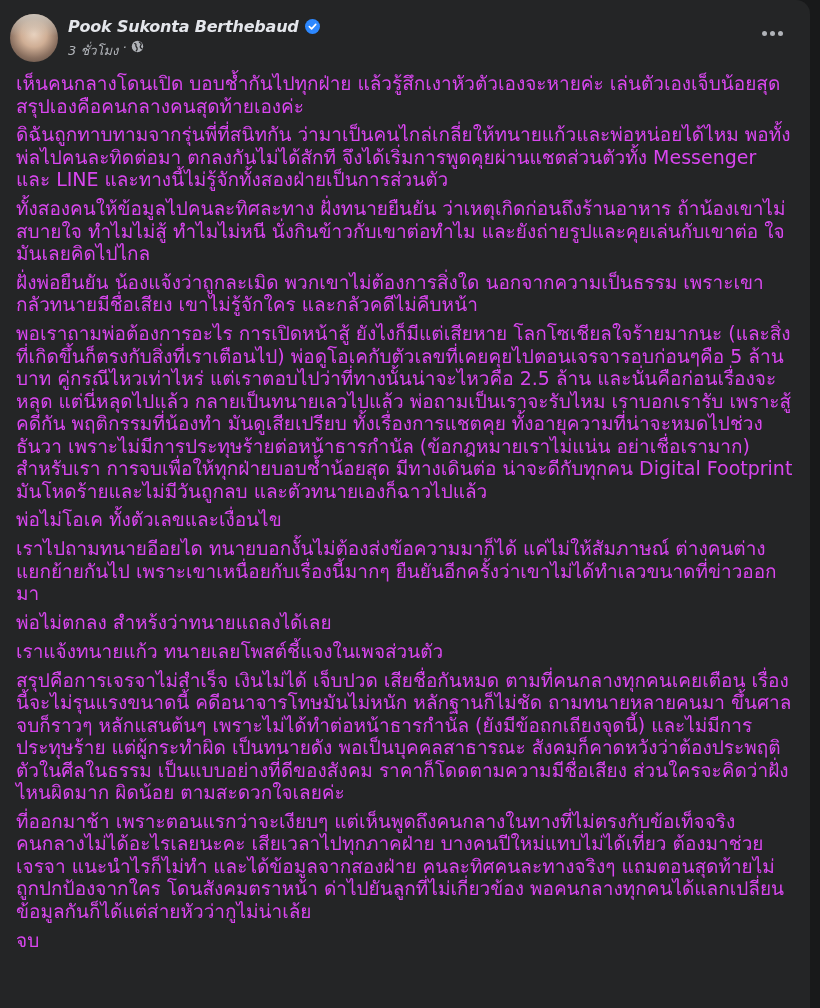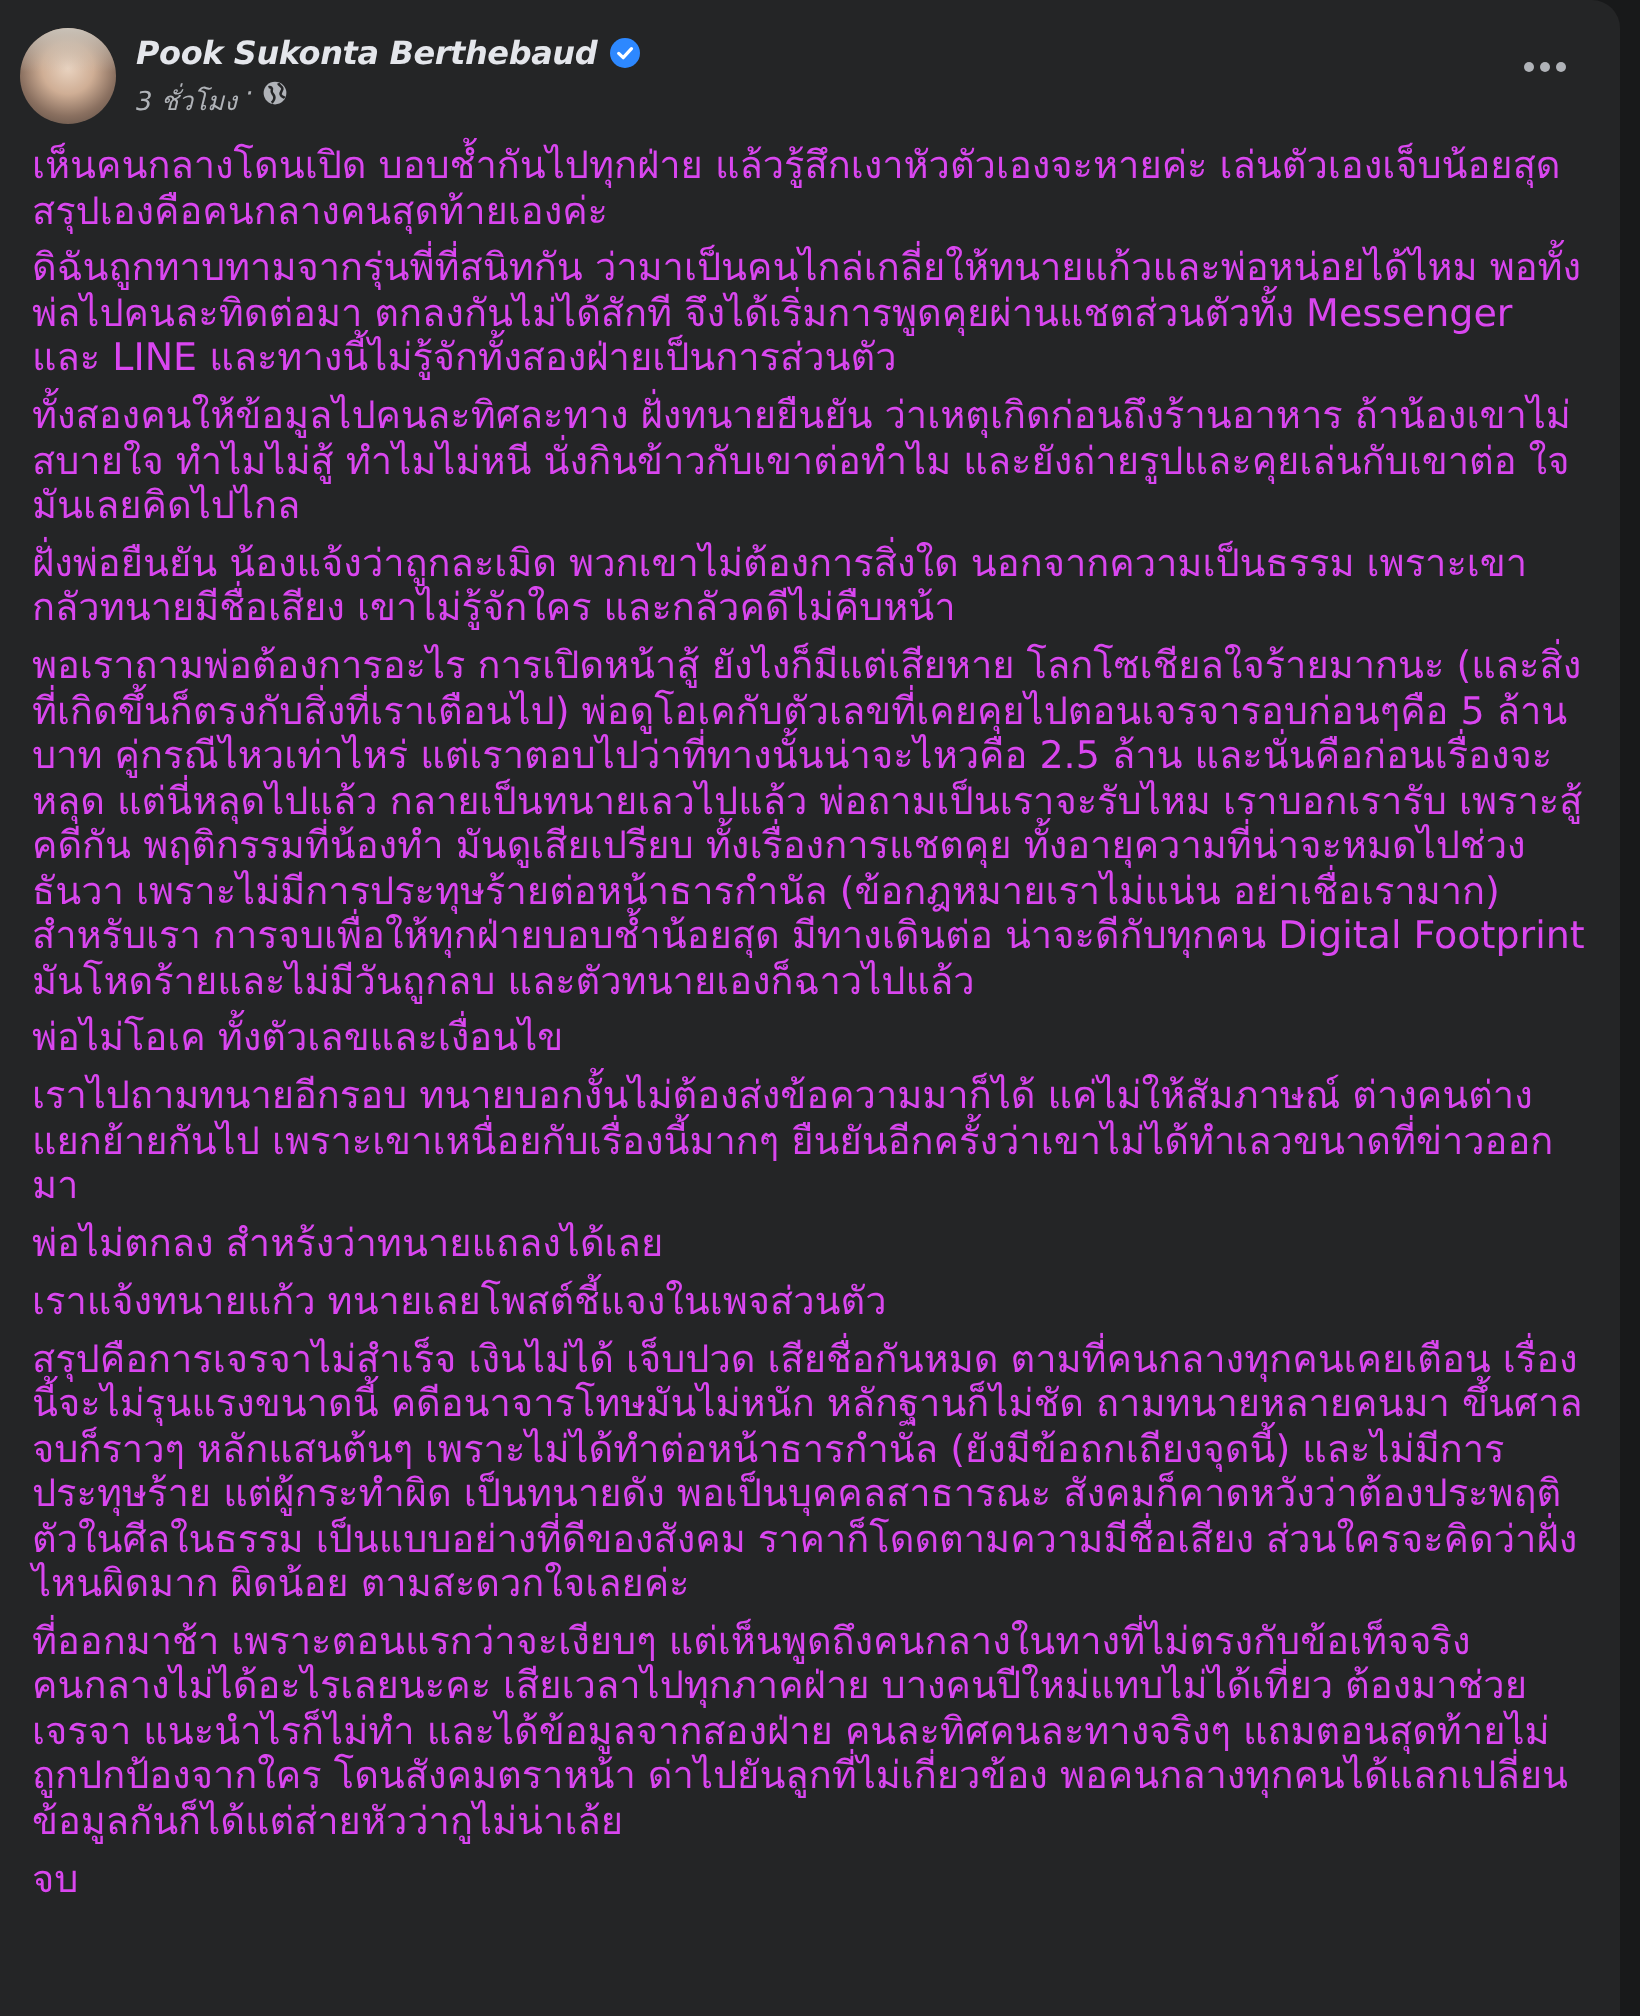--- a/index.html
+++ b/index.html
@@ -142,20 +142,20 @@
     </div>
   </div>
 
   <div class="content">
     <p>เห็นคนกลางโดนเปิด บอบช้ำกันไปทุกฝ่าย แล้วรู้สึกเงาหัวตัวเองจะหายค่ะ เล่นตัวเองเจ็บน้อยสุด สรุปเองคือคนกลางคนสุดท้ายเองค่ะ</p>
     <p>ดิฉันถูกทาบทามจากรุ่นพี่ที่สนิทกัน ว่ามาเป็นคนไกล่เกลี่ยให้ทนายแก้วและพ่อหน่อยได้ไหม พอทั้งพ่ลไปคนละทิดต่อมา ตกลงกันไม่ได้สักที จึงได้เริ่มการพูดคุยผ่านแชตส่วนตัวทั้ง Messenger และ LINE และทางนี้ไม่รู้จักทั้งสองฝ่ายเป็นการส่วนตัว</p>
     <p>ทั้งสองคนให้ข้อมูลไปคนละทิศละทาง ฝั่งทนายยืนยัน ว่าเหตุเกิดก่อนถึงร้านอาหาร ถ้าน้องเขาไม่สบายใจ ทำไมไม่สู้ ทำไมไม่หนี นั่งกินข้าวกับเขาต่อทำไม และยังถ่ายรูปและคุยเล่นกับเขาต่อ ใจมันเลยคิดไปไกล</p>
     <p>ฝั่งพ่อยืนยัน น้องแจ้งว่าถูกละเมิด พวกเขาไม่ต้องการสิ่งใด นอกจากความเป็นธรรม เพราะเขากลัวทนายมีชื่อเสียง เขาไม่รู้จักใคร และกลัวคดีไม่คืบหน้า</p>
     <p>พอเราถามพ่อต้องการอะไร การเปิดหน้าสู้ ยังไงก็มีแต่เสียหาย โลกโซเชียลใจร้ายมากนะ (และสิ่งที่เกิดขึ้นก็ตรงกับสิ่งที่เราเตือนไป) พ่อดูโอเคกับตัวเลขที่เคยคุยไปตอนเจรจารอบก่อนๆคือ 5 ล้านบาท คู่กรณีไหวเท่าไหร่ แต่เราตอบไปว่าที่ทางนั้นน่าจะไหวคือ 2.5 ล้าน และนั่นคือก่อนเรื่องจะหลุด แต่นี่หลุดไปแล้ว กลายเป็นทนายเลวไปแล้ว พ่อถามเป็นเราจะรับไหม เราบอกเรารับ เพราะสู้คดีกัน พฤติกรรมที่น้องทำ มันดูเสียเปรียบ ทั้งเรื่องการแชตคุย ทั้งอายุความที่น่าจะหมดไปช่วงธันวา เพราะไม่มีการประทุษร้ายต่อหน้าธารกำนัล (ข้อกฎหมายเราไม่แน่น อย่าเชื่อเรามาก) สำหรับเรา การจบเพื่อให้ทุกฝ่ายบอบช้ำน้อยสุด มีทางเดินต่อ น่าจะดีกับทุกคน Digital Footprint มันโหดร้ายและไม่มีวันถูกลบ และตัวทนายเองก็ฉาวไปแล้ว</p>
     <p>พ่อไม่โอเค ทั้งตัวเลขและเงื่อนไข</p>
-    <p>เราไปถามทนายอีกรอบ ทนายบอกงั้นไม่ต้องส่งข้อความมาก็ได้ แค่ไม่ให้สัมภาษณ์ ต่างคนต่างแยกย้ายกันไป เพราะเขาเหนื่อยกับเรื่องนี้มากๆ ยืนยันอีกครั้งว่าเขาไม่ได้ทำเลวขนาดที่ข่าวออกมา</p>
+    <p>เราไปถามทนายอีอยได ทนายบอกงั้นไม่ต้องส่งข้อความมาก็ได้ แค่ไม่ให้สัมภาษณ์ ต่างคนต่างแยกย้ายกันไป เพราะเขาเหนื่อยกับเรื่องนี้มากๆ ยืนยันอีกครั้งว่าเขาไม่ได้ทำเลวขนาดที่ข่าวออกมา</p>
     <p>พ่อไม่ตกลง สำหร้งว่าทนายแถลงได้เลย</p>
     <p>เราแจ้งทนายแก้ว ทนายเลยโพสต์ชี้แจงในเพจส่วนตัว</p>
     <p>สรุปคือการเจรจาไม่สำเร็จ เงินไม่ได้ เจ็บปวด เสียชื่อกันหมด ตามที่คนกลางทุกคนเคยเตือน เรื่องนี้จะไม่รุนแรงขนาดนี้ คดีอนาจารโทษมันไม่หนัก หลักฐานก็ไม่ชัด ถามทนายหลายคนมา ขึ้นศาลจบก็ราวๆ หลักแสนต้นๆ เพราะไม่ได้ทำต่อหน้าธารกำนัล (ยังมีข้อถกเถียงจุดนี้) และไม่มีการประทุษร้าย แต่ผู้กระทำผิด เป็นทนายดัง พอเป็นบุคคลสาธารณะ สังคมก็คาดหวังว่าต้องประพฤติตัวในศีลในธรรม เป็นแบบอย่างที่ดีของสังคม ราคาก็โดดตามความมีชื่อเสียง ส่วนใครจะคิดว่าฝั่งไหนผิดมาก ผิดน้อย ตามสะดวกใจเลยค่ะ</p>
     <p>ที่ออกมาช้า เพราะตอนแรกว่าจะเงียบๆ แต่เห็นพูดถึงคนกลางในทางที่ไม่ตรงกับข้อเท็จจริง คนกลางไม่ได้อะไรเลยนะคะ เสียเวลาไปทุกภาคฝ่าย บางคนปีใหม่แทบไม่ได้เที่ยว ต้องมาช่วยเจรจา แนะนำไรก็ไม่ทำ และได้ข้อมูลจากสองฝ่าย คนละทิศคนละทางจริงๆ แถมตอนสุดท้ายไม่ถูกปกป้องจากใคร โดนสังคมตราหน้า ด่าไปยันลูกที่ไม่เกี่ยวข้อง พอคนกลางทุกคนได้แลกเปลี่ยนข้อมูลกันก็ได้แต่ส่ายหัวว่ากูไม่น่าเล้ย</p>
     <p>จบ</p>
   </div>
 </div>
 
 </body></html>

